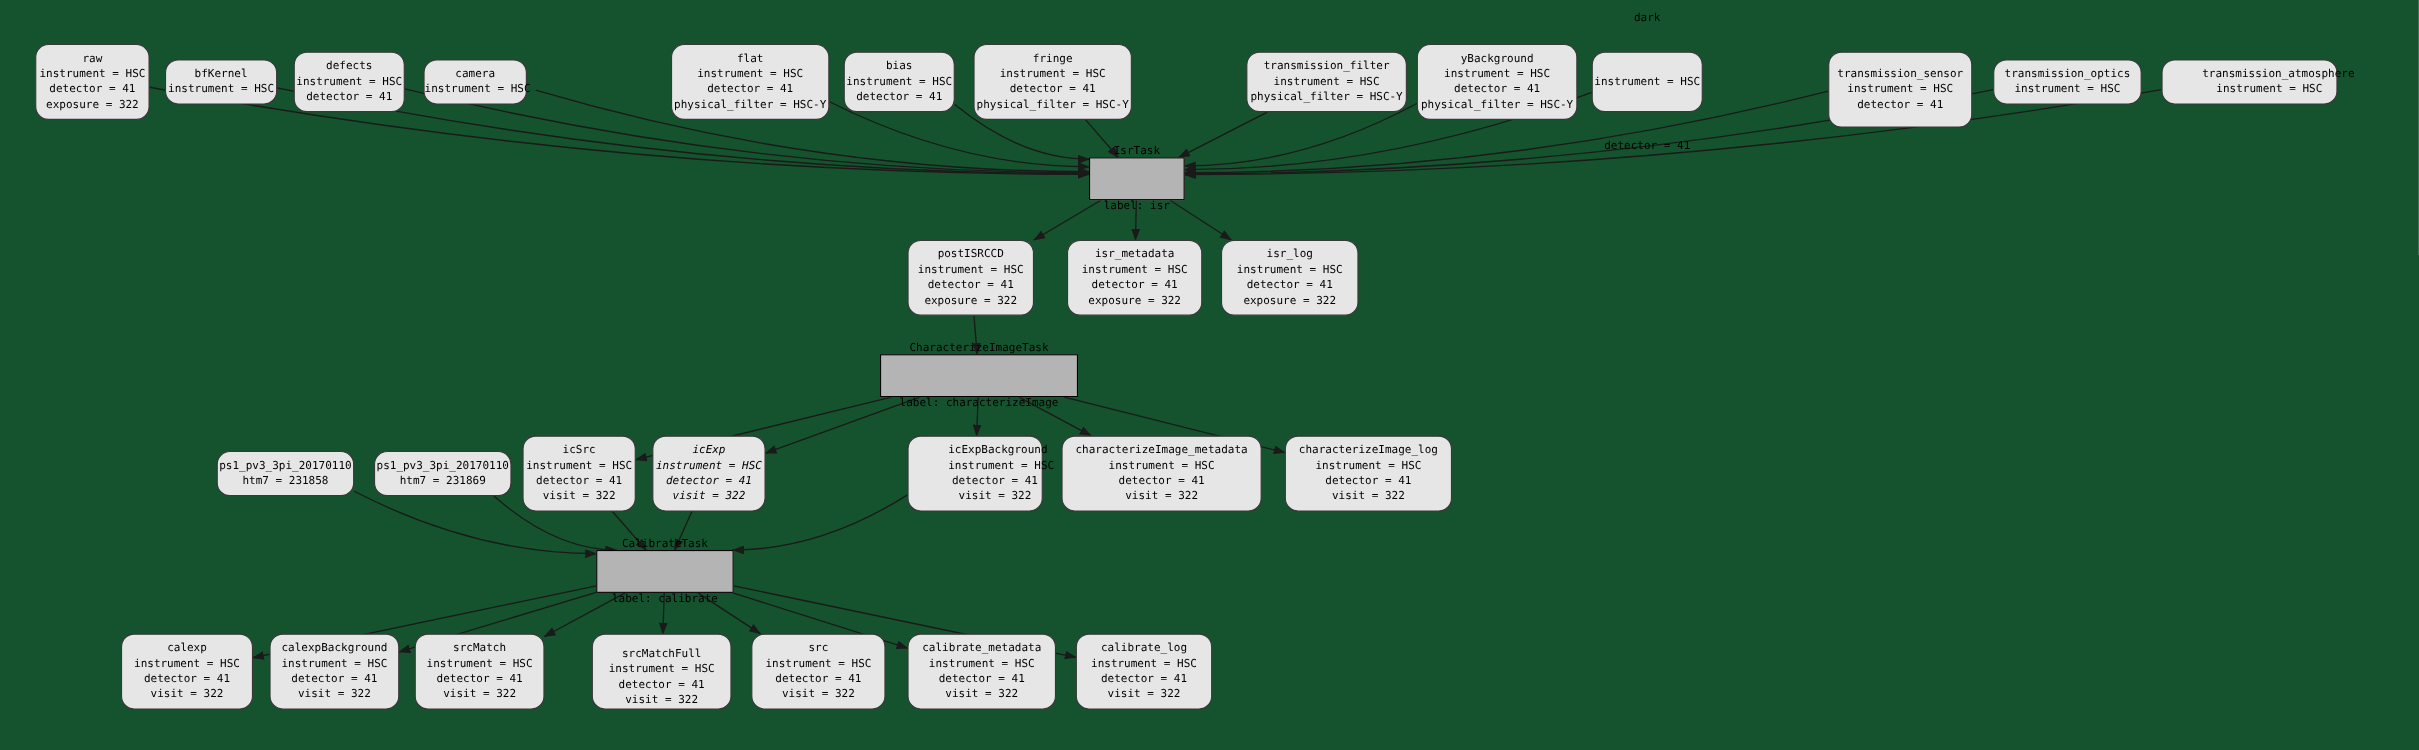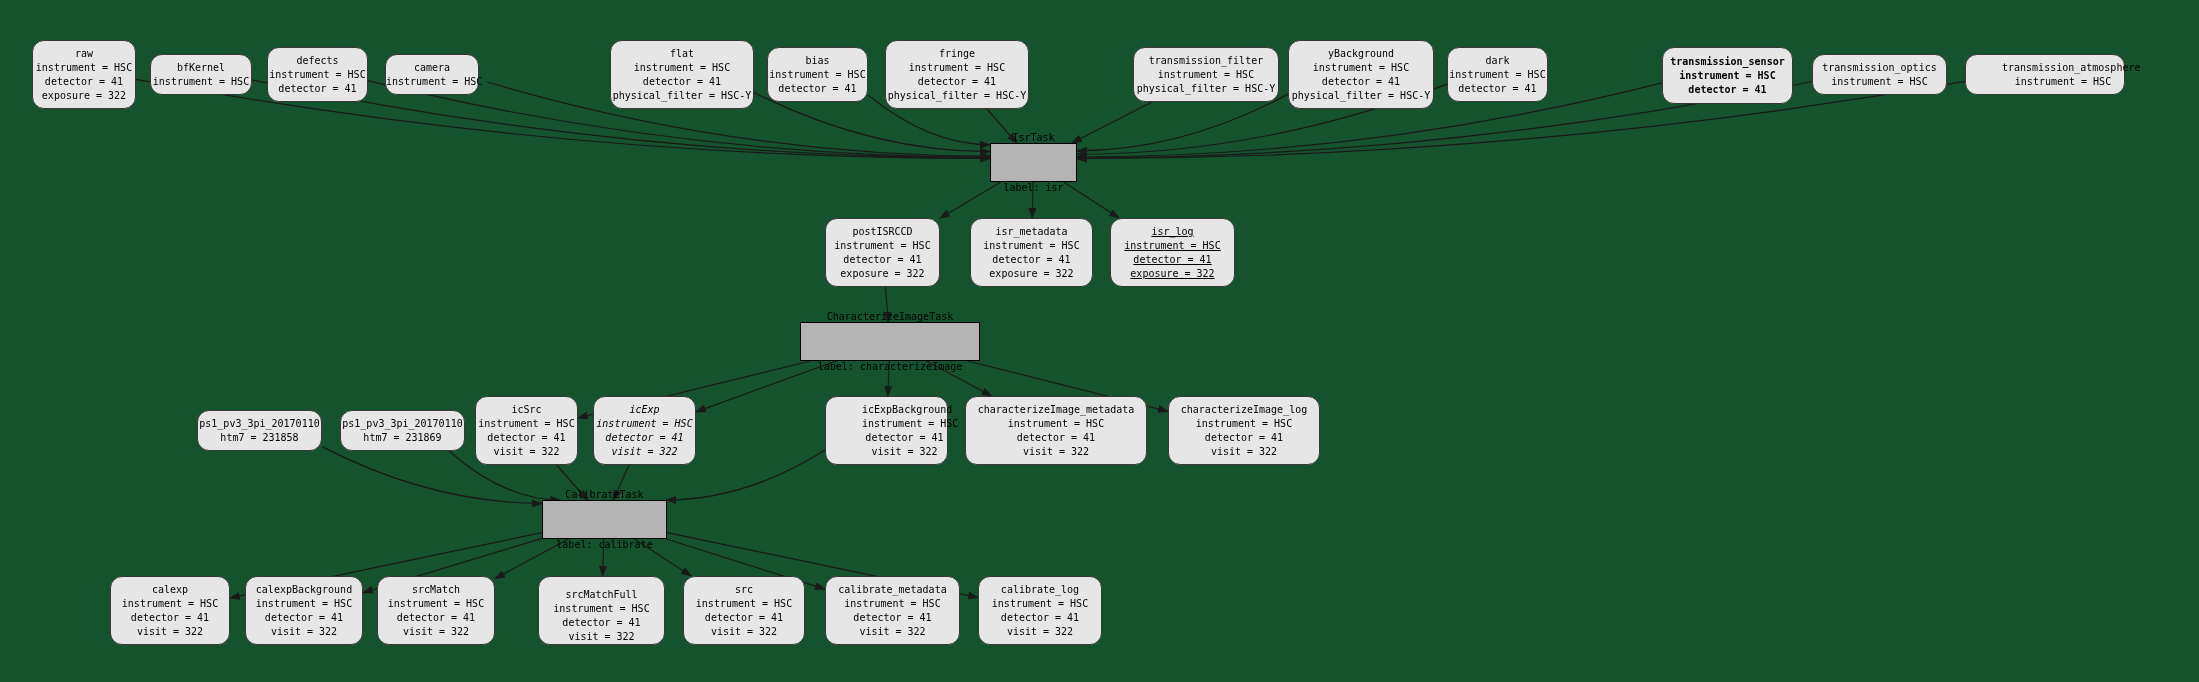--- a/index.html
+++ b/index.html
@@ -93,28 +93,28 @@
   <div id="node-layer">
       <div class="node dataset" style="left: 32px; top: 40px; width: 104px; height: 69px;"><div class="line">raw</div><div class="line">instrument = HSC</div><div class="line">detector = 41</div><div class="line">exposure = 322</div></div>
       <div class="node dataset" style="left: 150px; top: 54px; width: 102px; height: 41px;"><div class="line">bfKernel</div><div class="line">instrument = HSC</div></div>
       <div class="node dataset" style="left: 267px; top: 47px; width: 101px; height: 55px;"><div class="line">defects</div><div class="line">instrument = HSC</div><div class="line">detector = 41</div></div>
       <div class="node dataset" style="left: 385px; top: 54px; width: 94px; height: 41px;"><div class="line">camera</div><div class="line">instrument = HSC</div></div>
       <div class="node dataset" style="left: 610px; top: 40px; width: 144px; height: 69px;"><div class="line">flat</div><div class="line">instrument = HSC</div><div class="line">detector = 41</div><div class="line">physical_filter = HSC-Y</div></div>
       <div class="node dataset" style="left: 767px; top: 47px; width: 101px; height: 55px;"><div class="line">bias</div><div class="line">instrument = HSC</div><div class="line">detector = 41</div></div>
       <div class="node dataset" style="left: 885px; top: 40px; width: 144px; height: 69px;"><div class="line">fringe</div><div class="line">instrument = HSC</div><div class="line">detector = 41</div><div class="line">physical_filter = HSC-Y</div></div>
       <div class="node dataset" style="left: 1133px; top: 47px; width: 146px; height: 55px;"><div class="line">transmission_filter</div><div class="line">instrument = HSC</div><div class="line">physical_filter = HSC-Y</div></div>
       <div class="node dataset" style="left: 1288px; top: 40px; width: 146px; height: 69px;"><div class="line">yBackground</div><div class="line">instrument = HSC</div><div class="line">detector = 41</div><div class="line">physical_filter = HSC-Y</div></div>
-      <div class="node dataset" style="left: 1447px; top: 47px; width: 101px; height: 55px;"><div class="line">dark</div><div class="line">instrument = HSC</div><div class="line">detector = 41</div></div>
-      <div class="node dataset" style="left: 1662px; top: 47px; width: 131px; height: 57px; font-weight: bold;"><div class="line">transmission_sensor</div><div class="line">instrument = HSC</div><div class="line">detector = 41</div></div>
+      <div class="node dataset" style="left: 1447px; top: 47px; width: 101px; height: 55px; gap: 44px;"><div class="line">dark</div><div class="line">instrument = HSC</div><div class="line">detector = 41</div></div>
+      <div class="node dataset" style="left: 1662px; top: 47px; width: 131px; height: 69px;"><div class="line">transmission_sensor</div><div class="line">instrument = HSC</div><div class="line">detector = 41</div></div>
       <div class="node dataset" style="left: 1812px; top: 54px; width: 135px; height: 41px;"><div class="line">transmission_optics</div><div class="line">instrument = HSC</div></div>
       <div class="node dataset" style="left: 1965px; top: 54px; width: 160px; height: 41px; padding-left: 36px;"><div class="line">transmission_atmosphere</div><div class="line">instrument = HSC</div></div>
       <div class="node task" style="left: 990px; top: 143px; width: 87px; height: 39px;"><div class="line">IsrTask</div><div class="line">label: isr</div></div>
       <div class="node dataset" style="left: 825px; top: 218px; width: 115px; height: 69px;"><div class="line">postISRCCD</div><div class="line">instrument = HSC</div><div class="line">detector = 41</div><div class="line">exposure = 322</div></div>
       <div class="node dataset" style="left: 970px; top: 218px; width: 123px; height: 69px;"><div class="line">isr_metadata</div><div class="line">instrument = HSC</div><div class="line">detector = 41</div><div class="line">exposure = 322</div></div>
-      <div class="node dataset" style="left: 1110px; top: 218px; width: 125px; height: 69px; text-decoration: underline;"><div class="line">isr_log</div><div class="line">instrument = HSC</div><div class="line">detector = 41</div><div class="line">exposure = 322</div></div>
+      <div class="node dataset" style="left: 1110px; top: 218px; width: 125px; height: 69px;"><div class="line">isr_log</div><div class="line">instrument = HSC</div><div class="line">detector = 41</div><div class="line">exposure = 322</div></div>
       <div class="node task" style="left: 800px; top: 322px; width: 180px; height: 39px;"><div class="line">CharacterizeImageTask</div><div class="line">label: characterizeImage</div></div>
       <div class="node dataset" style="left: 197px; top: 410px; width: 125px; height: 41px;"><div class="line">ps1_pv3_3pi_20170110</div><div class="line">htm7 = 231858</div></div>
       <div class="node dataset" style="left: 340px; top: 410px; width: 125px; height: 41px;"><div class="line">ps1_pv3_3pi_20170110</div><div class="line">htm7 = 231869</div></div>
       <div class="node dataset" style="left: 475px; top: 396px; width: 103px; height: 69px;"><div class="line">icSrc</div><div class="line">instrument = HSC</div><div class="line">detector = 41</div><div class="line">visit = 322</div></div>
       <div class="node dataset" style="left: 593px; top: 396px; width: 103px; height: 69px; font-style: italic;"><div class="line">icExp</div><div class="line">instrument = HSC</div><div class="line">detector = 41</div><div class="line">visit = 322</div></div>
       <div class="node dataset" style="left: 825px; top: 396px; width: 123px; height: 69px; padding-left: 36px;"><div class="line">icExpBackground</div><div class="line">instrument = HSC</div><div class="line">detector = 41</div><div class="line">visit = 322</div></div>
       <div class="node dataset" style="left: 965px; top: 396px; width: 182px; height: 69px;"><div class="line">characterizeImage_metadata</div><div class="line">instrument = HSC</div><div class="line">detector = 41</div><div class="line">visit = 322</div></div>
       <div class="node dataset" style="left: 1168px; top: 396px; width: 152px; height: 69px;"><div class="line">characterizeImage_log</div><div class="line">instrument = HSC</div><div class="line">detector = 41</div><div class="line">visit = 322</div></div>
       <div class="node task" style="left: 542px; top: 500px; width: 125px; height: 39px;"><div class="line">CalibrateTask</div><div class="line">label: calibrate</div></div>
       <div class="node dataset" style="left: 110px; top: 576px; width: 120px; height: 69px;"><div class="line">calexp</div><div class="line">instrument = HSC</div><div class="line">detector = 41</div><div class="line">visit = 322</div></div>

